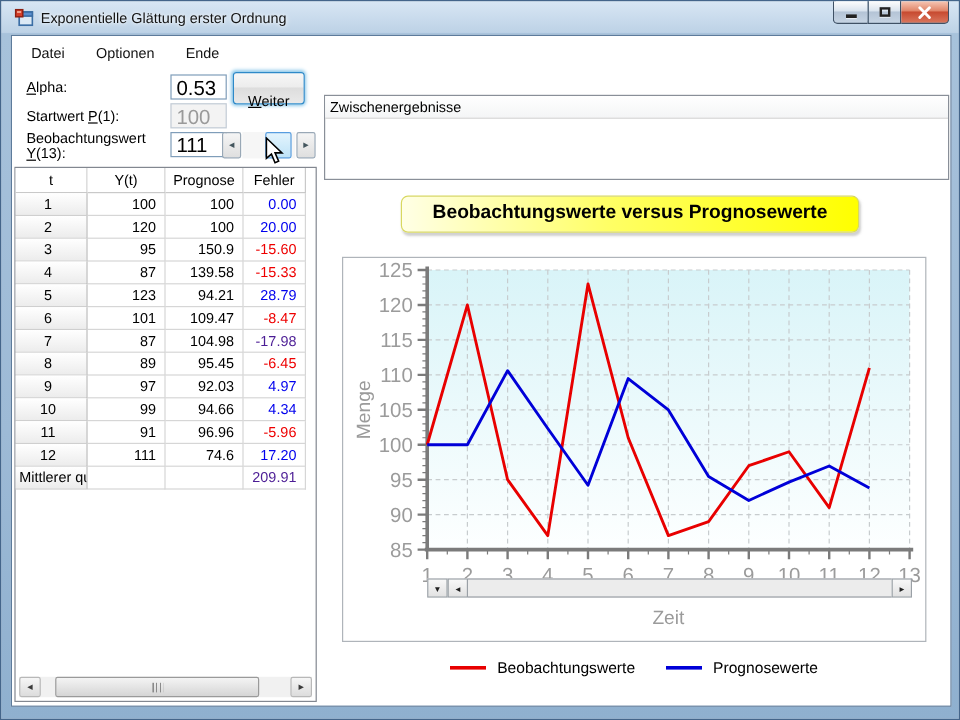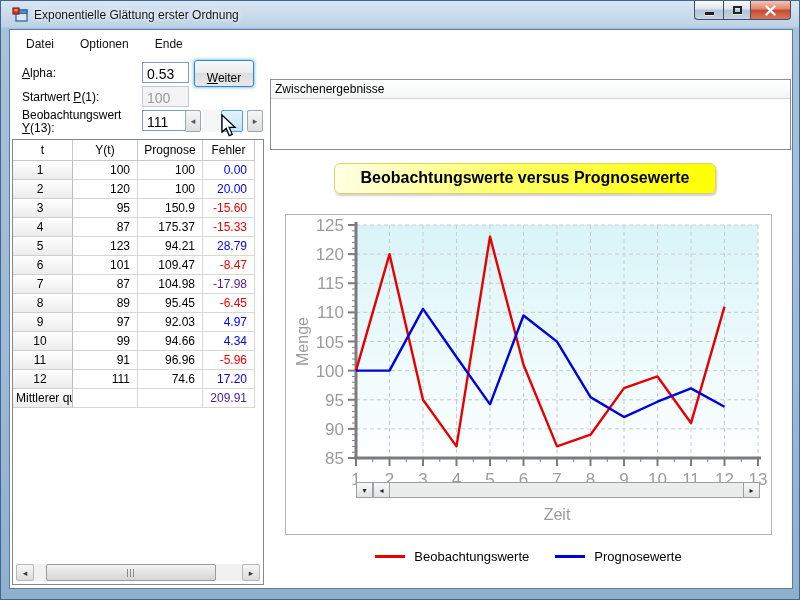--- a/index.html
+++ b/index.html
@@ -30,27 +30,27 @@
   .client { position:absolute; left:8px; top:28px; width:784px; height:560px;
     background:#fff; border:1px solid #5d7b9b; }
 
   .menubar { position:absolute; left:1px; top:1px; right:1px; height:26px; background:#fff; display:flex; align-items:center; }
   .menu-item { padding:5px 11px; margin-left:4px; color:#111; cursor:default; }
 
   .lbl { position:absolute; color:#000; }
   .mn { text-decoration:underline; }
 
   .tbox { position:absolute; width:47px; height:21px; border:1px solid #7f9db9; background:#fff;
-    font-size:14px; padding:3px 4px 0 4px; }
+    font-size:17px; padding:3px 4px 0 4px; }
   .tbox.disabled { background:#f3f3f3; border-color:#c3ccd6; color:#9a9a9a; }
 
   .btn-weiter { position:absolute; left:184px; top:30px; width:60px; height:27px;
     border:1px solid #2d89c8; border-radius:3px;
     background:linear-gradient(180deg,#f7f7f7 0%,#ededed 45%,#dddddd 50%,#e9e9e9 100%);
-    box-shadow:0 0 3px 1px #8ec9ea; font-size:12px; text-align:center; padding-top:10px; cursor:default; }
+    box-shadow:0 0 3px 1px #8ec9ea; font-size:12px; text-align:center; padding-top:16px; cursor:default; }
 
   
   .mini-scroll { position:absolute; left:175px; top:80px; width:78px; height:22px; display:flex; }
   .ms-btn { width:16px; height:22px; border:1px solid #99a8b6; border-radius:2px;
     background:linear-gradient(180deg,#f5f5f5,#dfdfdf); display:flex; align-items:center; justify-content:center;
     font-family:"DejaVu Sans",sans-serif; font-size:9px; color:#44565e; }
   .ms-track { flex:1; position:relative; background:#f6f6f6; margin:0 1px; }
   .ms-thumb { position:absolute; left:19px; top:0; width:22px; height:22px; border:1px solid #569de0;
     background:linear-gradient(180deg,#e3f4fd,#bfe3f7); border-radius:2px; }
 
@@ -197,21 +197,21 @@
             </div>
             <div class="grid-row">
               <div class="cell c0">3</div>
               <div class="cell c1">95</div>
               <div class="cell c2">150.9</div>
               <div class="cell c3" style="color: rgb(238, 0, 0);">-15.60</div>
             </div>
             <div class="grid-row">
               <div class="cell c0">4</div>
               <div class="cell c1">87</div>
-              <div class="cell c2">175.37</div>
+              <div class="cell c2">139.58</div>
               <div class="cell c3" style="color: rgb(238, 0, 0);">-15.33</div>
             </div>
             <div class="grid-row">
               <div class="cell c0">5</div>
               <div class="cell c1">123</div>
               <div class="cell c2">94.21</div>
               <div class="cell c3" style="color: rgb(0, 0, 238);">28.79</div>
             </div>
             <div class="grid-row">
               <div class="cell c0">6</div>

